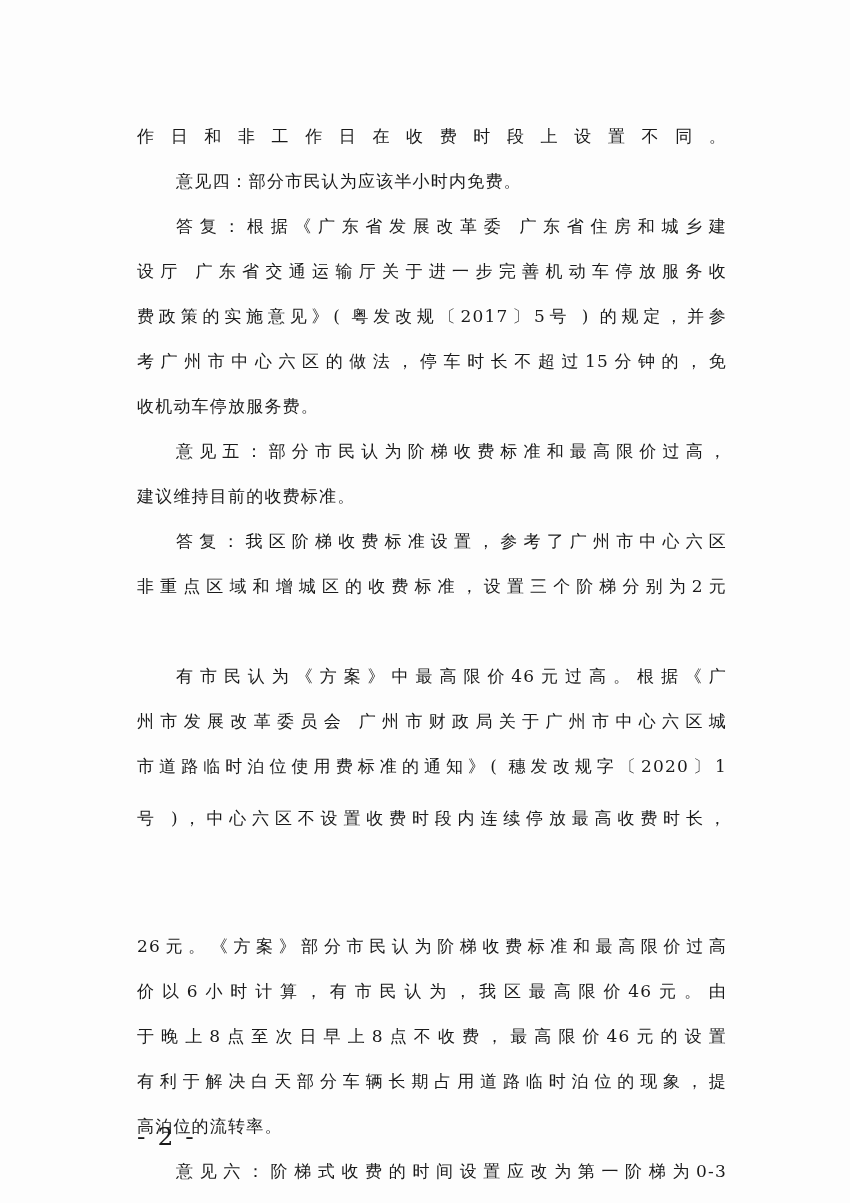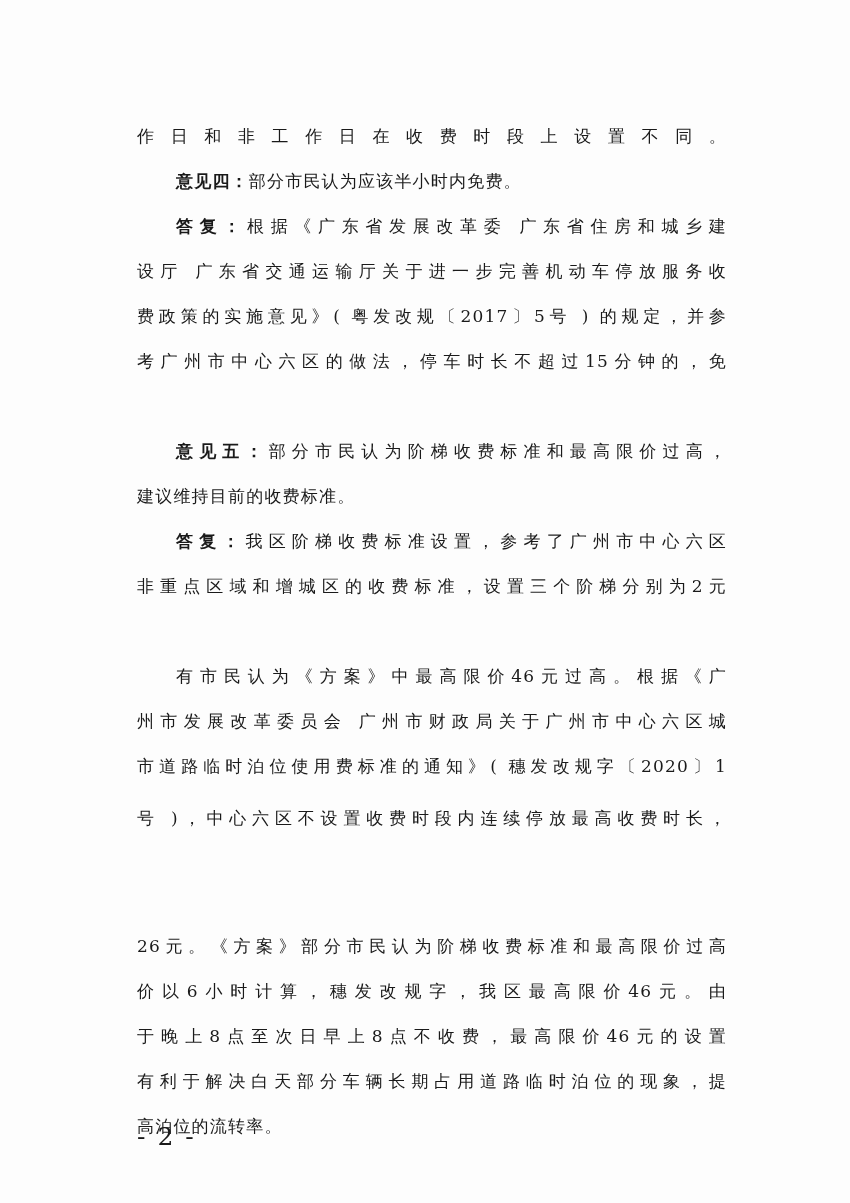--- a/index.html
+++ b/index.html
@@ -20,21 +20,21 @@
       position: absolute;
       left: 137px;
       width: 590px;
       height: 44px;
       font-size: 17px;
       line-height: 44px;
       white-space: nowrap;
       letter-spacing: 1.2px;
     }
     .indent { left: 176px; width: 551px; }
-    .bold { font-weight: bold; font-family: "DejaVu Sans", "Liberation Sans", sans-serif; }
+    .bold { font-weight: normal; font-family: "DejaVu Sans", "Liberation Sans", sans-serif; }
     .justify { text-align: justify; text-align-last: justify; }
     .page-number {
       position: absolute;
       left: 137px; top: 1122px;
       font-size: 25px; line-height: 30px;
       letter-spacing: 2px;
     }
   </style>
 </head>
 <body>
@@ -58,20 +58,23 @@
   </div>
 
   <div class="line justify" style="top:294px">
     <span>费政策的实施意见》( 粤发改规〔2017〕5号 ) 的规定，并参</span>
   </div>
 
   <div class="line justify" style="top:339px">
     <span>考广州市中心六区的做法，停车时长不超过15分钟的，免</span>
   </div>
 
+  <div class="line" style="top:384px">
+    <span>收机动车停放服务费。</span>
+  </div>
 
   <div class="line indent justify" style="top:429px">
     <span class="bold">意见五：</span><span>部分市民认为阶梯收费标准和最高限价过高，</span>
   </div>
 
   <div class="line" style="top:474px">
     <span>建议维持目前的收费标准。</span>
   </div>
 
   <div class="line indent justify" style="top:519px">
@@ -99,30 +102,33 @@
     <span>号 )，中心六区不设置收费时段内连续停放最高收费时长，</span>
   </div>
 
 
 
   <div class="line justify" style="top:924px">
     <span>26元。《方案》部分市民认为阶梯收费标准和最高限价过高</span>
   </div>
 
   <div class="line justify" style="top:969px">
-    <span>价以6小时计算，穗发改规字，我区最高限价46元。由</span>
+    <span>价以6小时计算，有市民认为，我区最高限价46元。由</span>
   </div>
 
   <div class="line justify" style="top:1014px">
     <span>于晚上8点至次日早上8点不收费，最高限价46元的设置</span>
   </div>
 
   <div class="line" style="top:1104px">
     <span>高泊位的流转率。</span>
   </div>
 
   <div class="line justify" style="top:1059px">
     <span>有利于解决白天部分车辆长期占用道路临时泊位的现象，提</span>
   </div>
 
+  <div class="line indent justify" style="top:1149px">
+    <span class="bold">意见六：</span><span>阶梯式收费的时间设置应改为第一阶梯为0-3</span>
+  </div>
 
   <div class="page-number">- 2 -</div>
 </div>
 
 </body></html>

